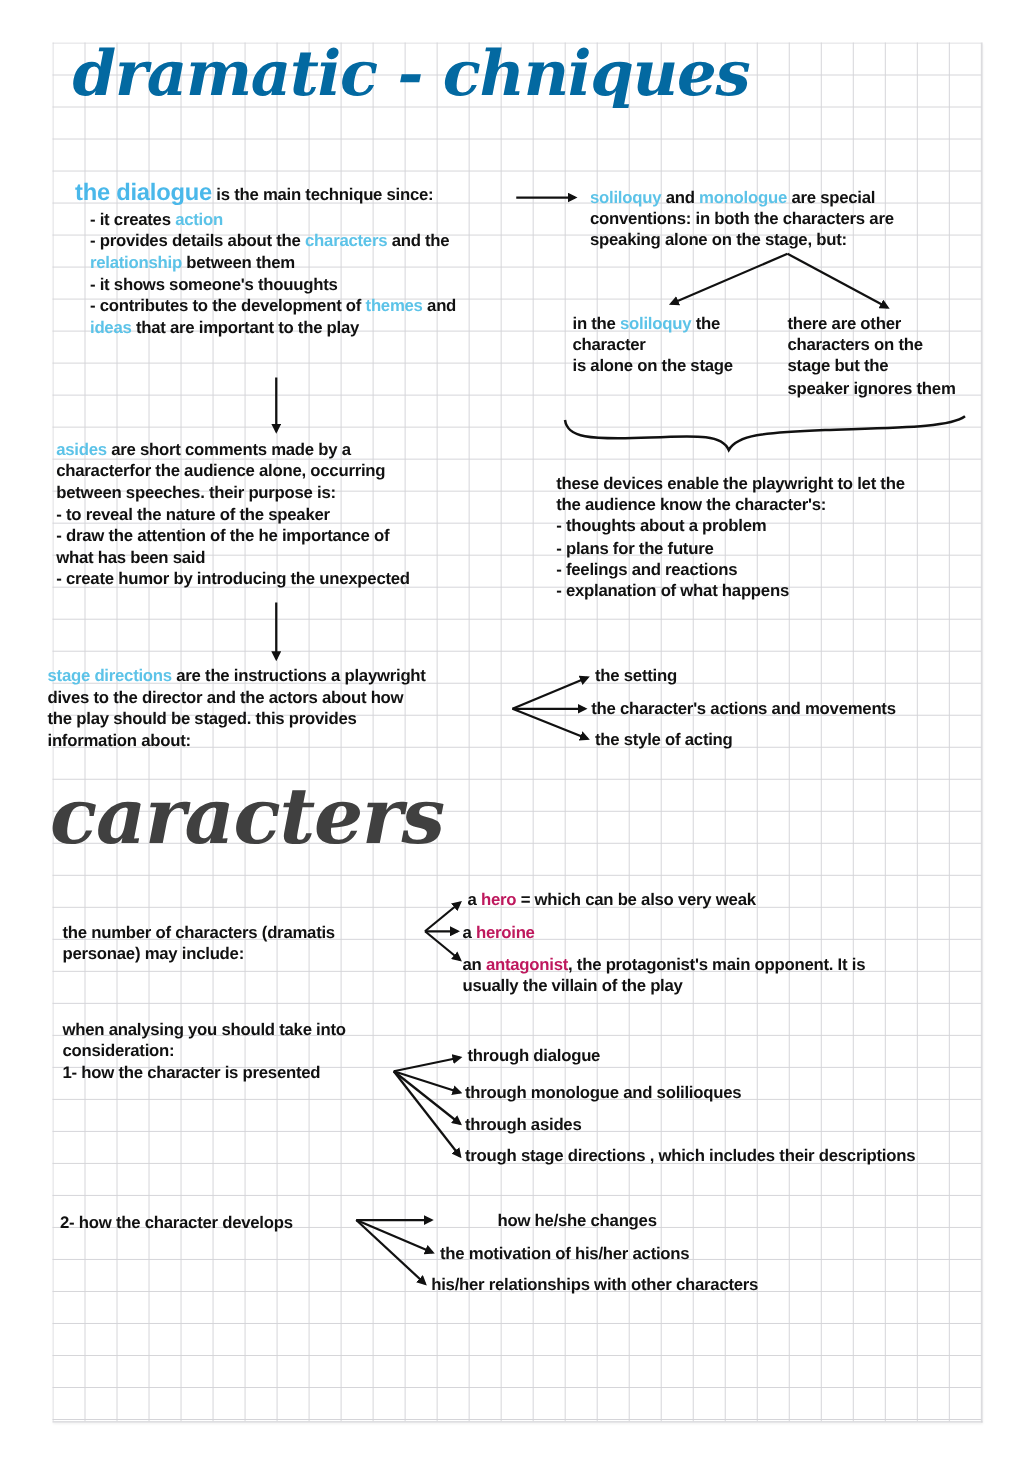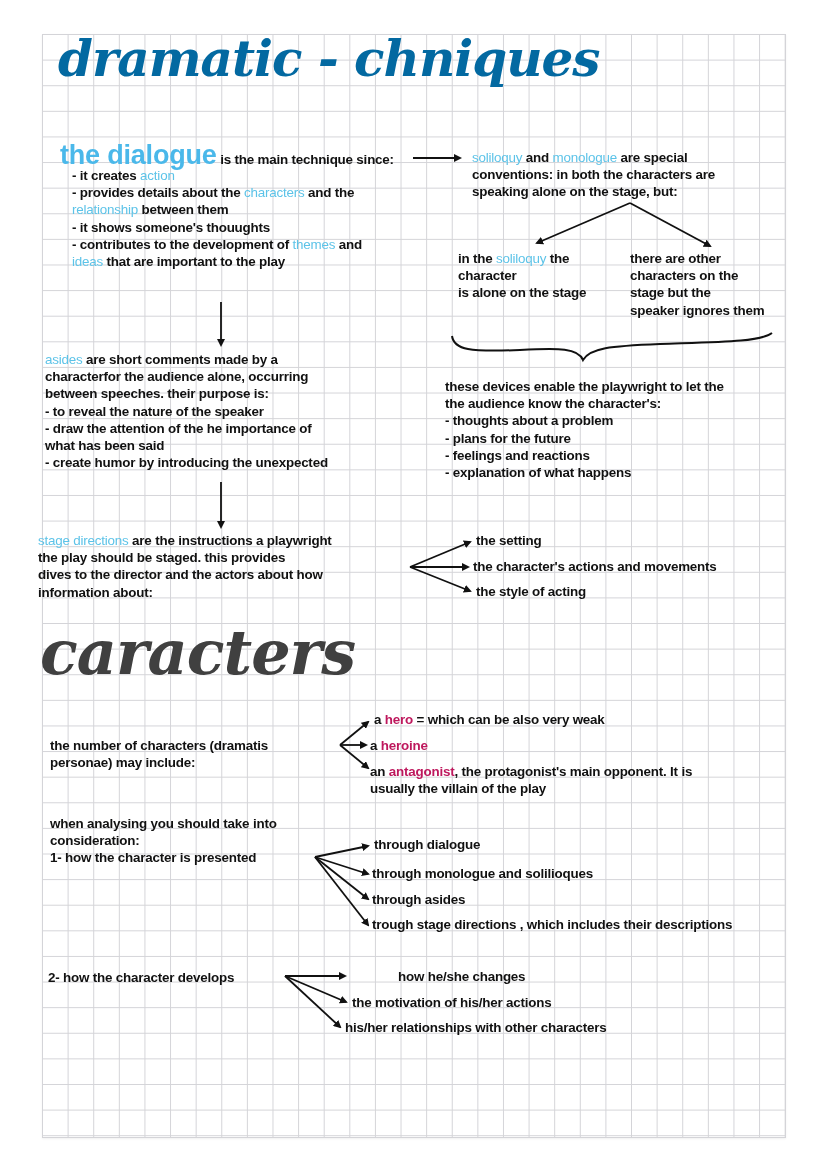--- a/index.html
+++ b/index.html
@@ -14,22 +14,22 @@
     border-right: 1px solid #d4d4d8; border-bottom: 1px solid #d4d4d8;
     box-shadow: 0 1px 2px rgba(0,0,0,0.06);
   }
   .abs { position: absolute; }
   .title { font-family: "DejaVu Serif", serif; font-style: italic; font-weight: bold;
            letter-spacing: -1px; line-height: 1; }
   .t1 { left: 58px; top: 34px; font-size: 50px; color: #0369a1; }
   .t2 { left: 40px; top: 622px; font-size: 62px; color: #404040; }
   .note { font-size: 13.4px; line-height: 17.2px; font-weight: bold; letter-spacing: -0.2px; white-space: nowrap; }
   .note .line { display: block; }
-  .hl { color: #5cc3e8; font-weight: normal; }
-  .hlbig { color: #4ab8ea; font-size: 27px; font-weight: bold; }
+  .hl { color: #5cc3e8; font-weight: bold; }
+  .hlbig { color: #4ab8ea; font-size: 19px; font-weight: bold; }
   .pu { color: #be185d; }
   svg.arrows { position: absolute; left: 0; top: 0; width: 828px; height: 1171px; pointer-events: none; }
 </style>
 </head>
 <body>
 
 <div class="page"></div>
 
 <div class="abs title t1">dramatic - chniques</div>
 <div class="abs title t2">caracters</div>
@@ -79,22 +79,22 @@
   <span class="line">characterfor the audience alone, occurring</span>
   <span class="line">between speeches. their purpose is:</span>
   <span class="line">- to reveal the nature of the speaker</span>
   <span class="line">- draw the attention of the he importance of</span>
   <span class="line">what has been said</span>
   <span class="line">- create humor by introducing the unexpected</span>
 </div>
 
 <div class="abs note" style="left:38px; top:532px;">
   <span class="line"><span class="hl">stage directions</span><span> are the instructions a playwright</span></span>
+  <span class="line">dives to the director and the actors about how</span>
   <span class="line">the play should be staged. this provides</span>
-  <span class="line">dives to the director and the actors about how</span>
   <span class="line">information about:</span>
 </div>
 <div class="abs note" style="left:476px; top:532px;">the setting</div>
 <div class="abs note" style="left:473px; top:558px;">the character's actions and movements</div>
 <div class="abs note" style="left:476px; top:583px;">the style of acting</div>
 
 <div class="abs note" style="left:50px; top:737px;">
   <span class="line">the number of characters (dramatis</span>
   <span class="line">personae) may include:</span>
 </div>

